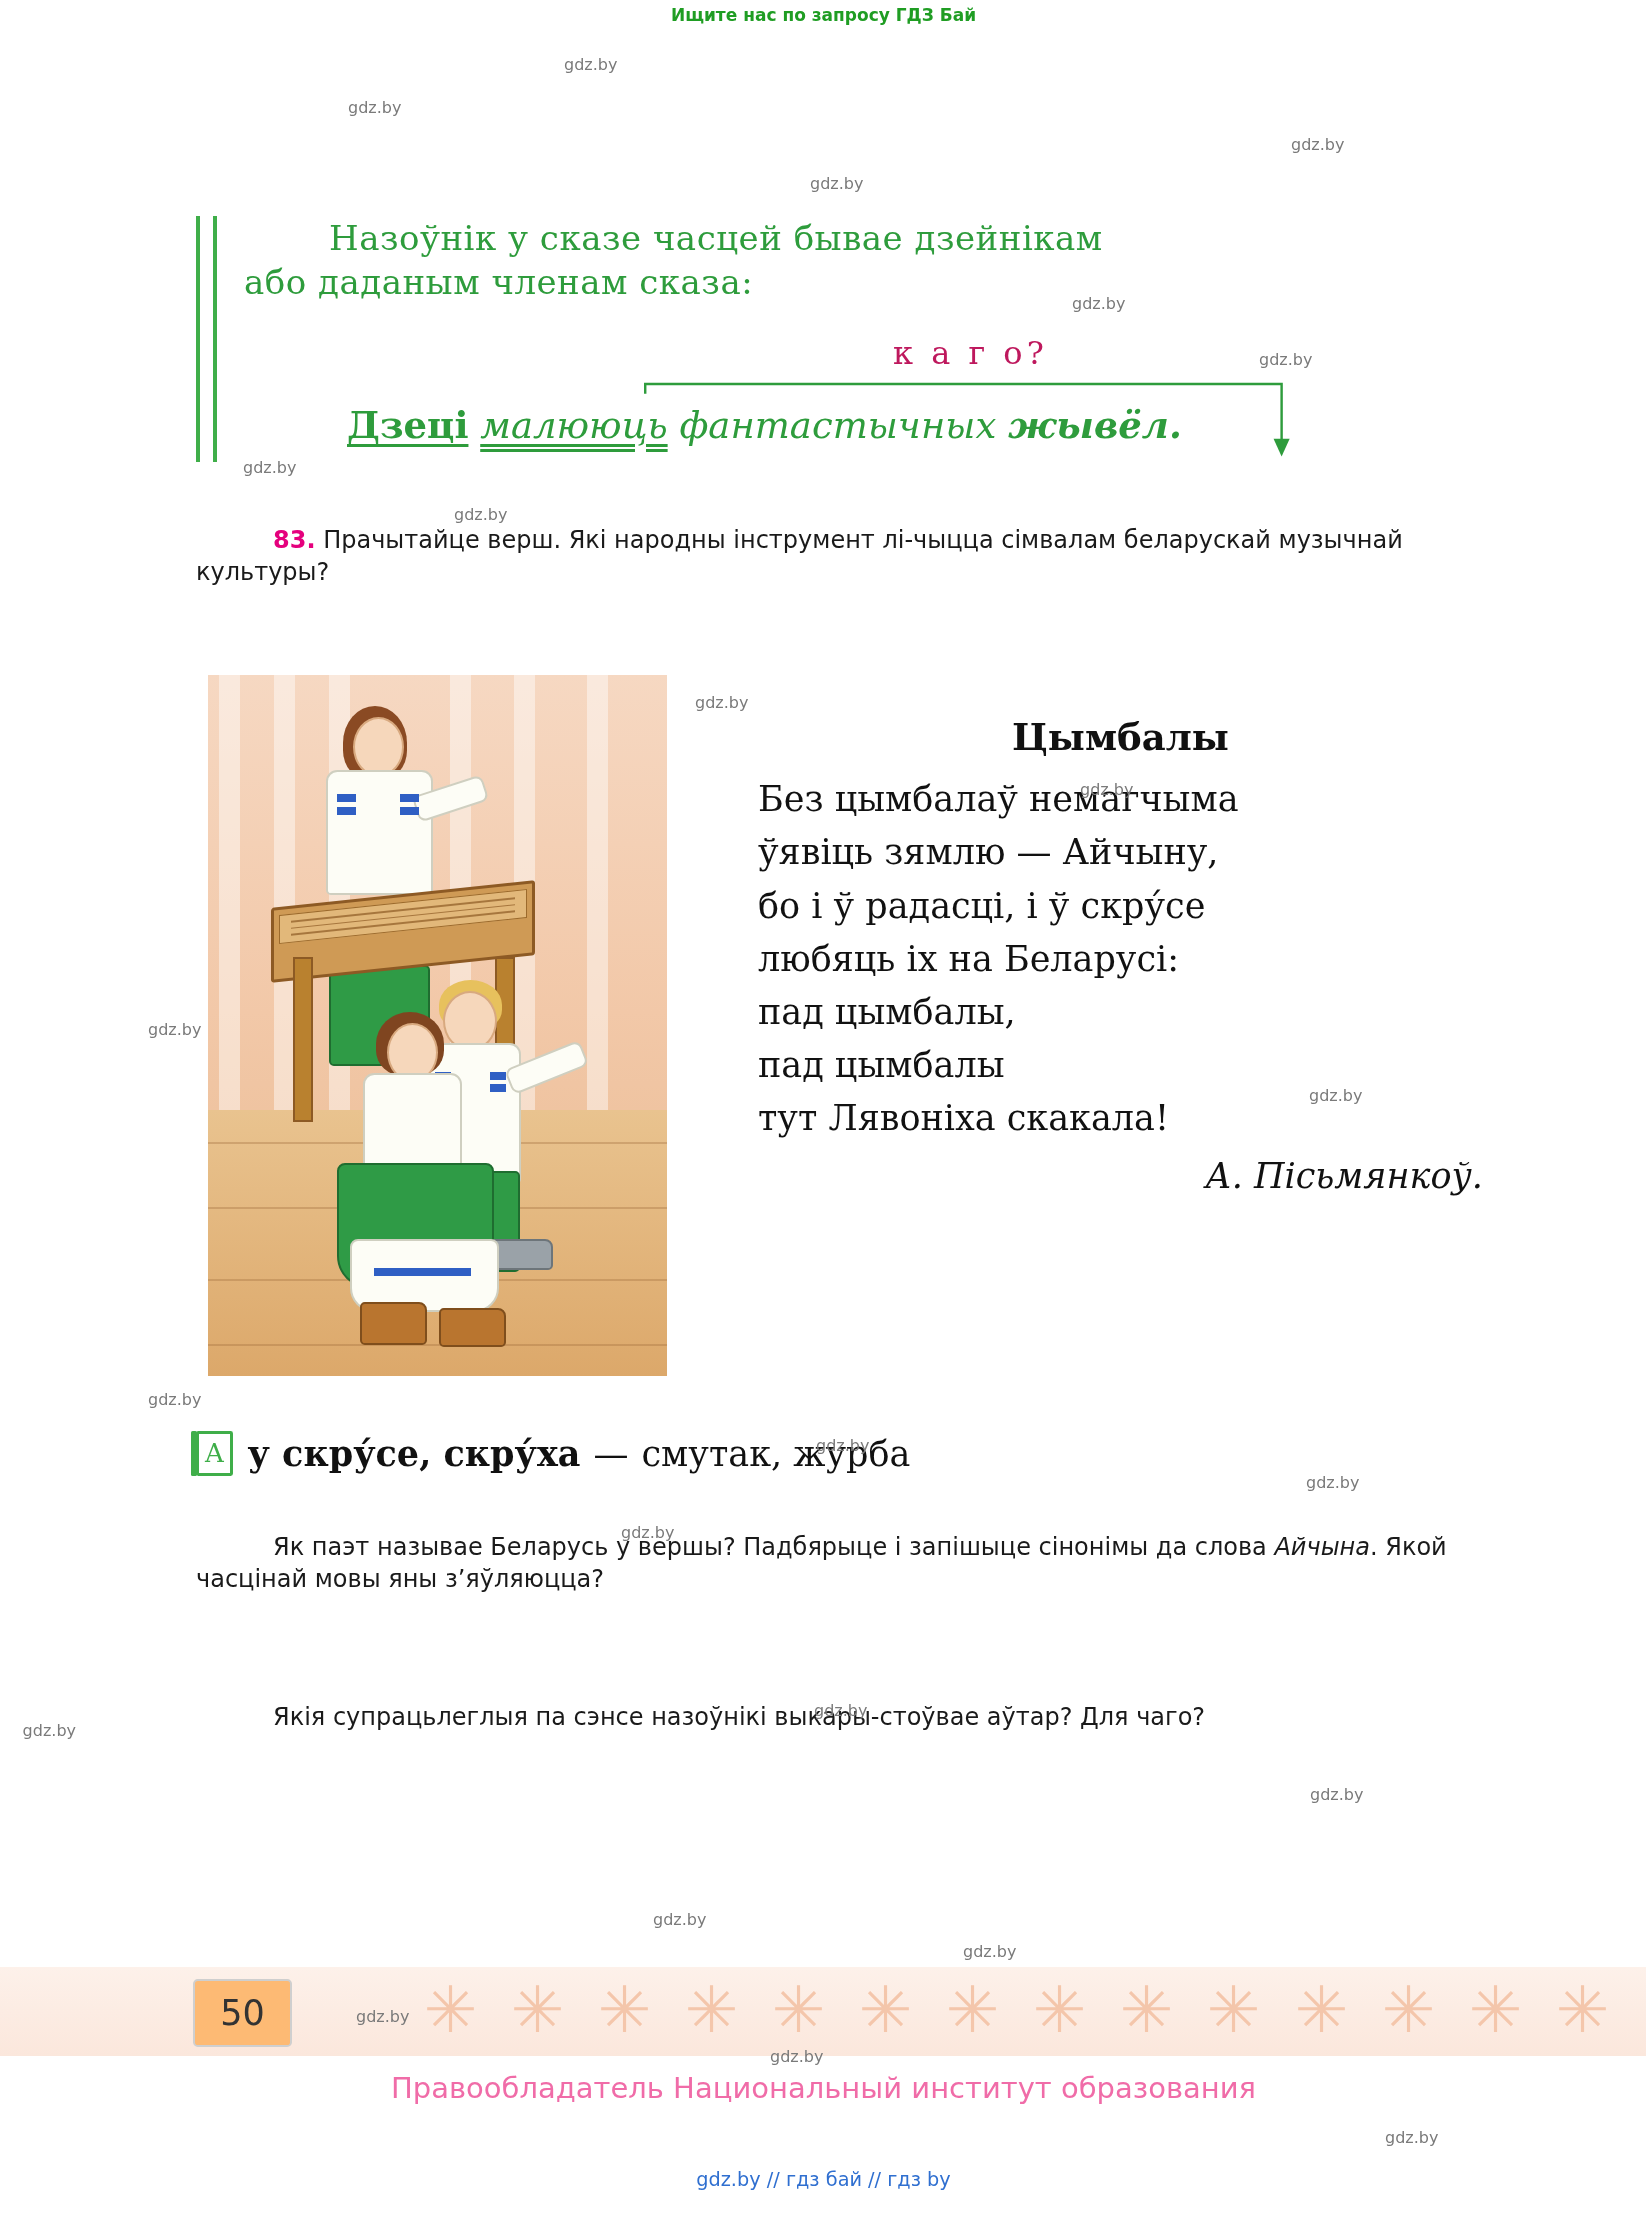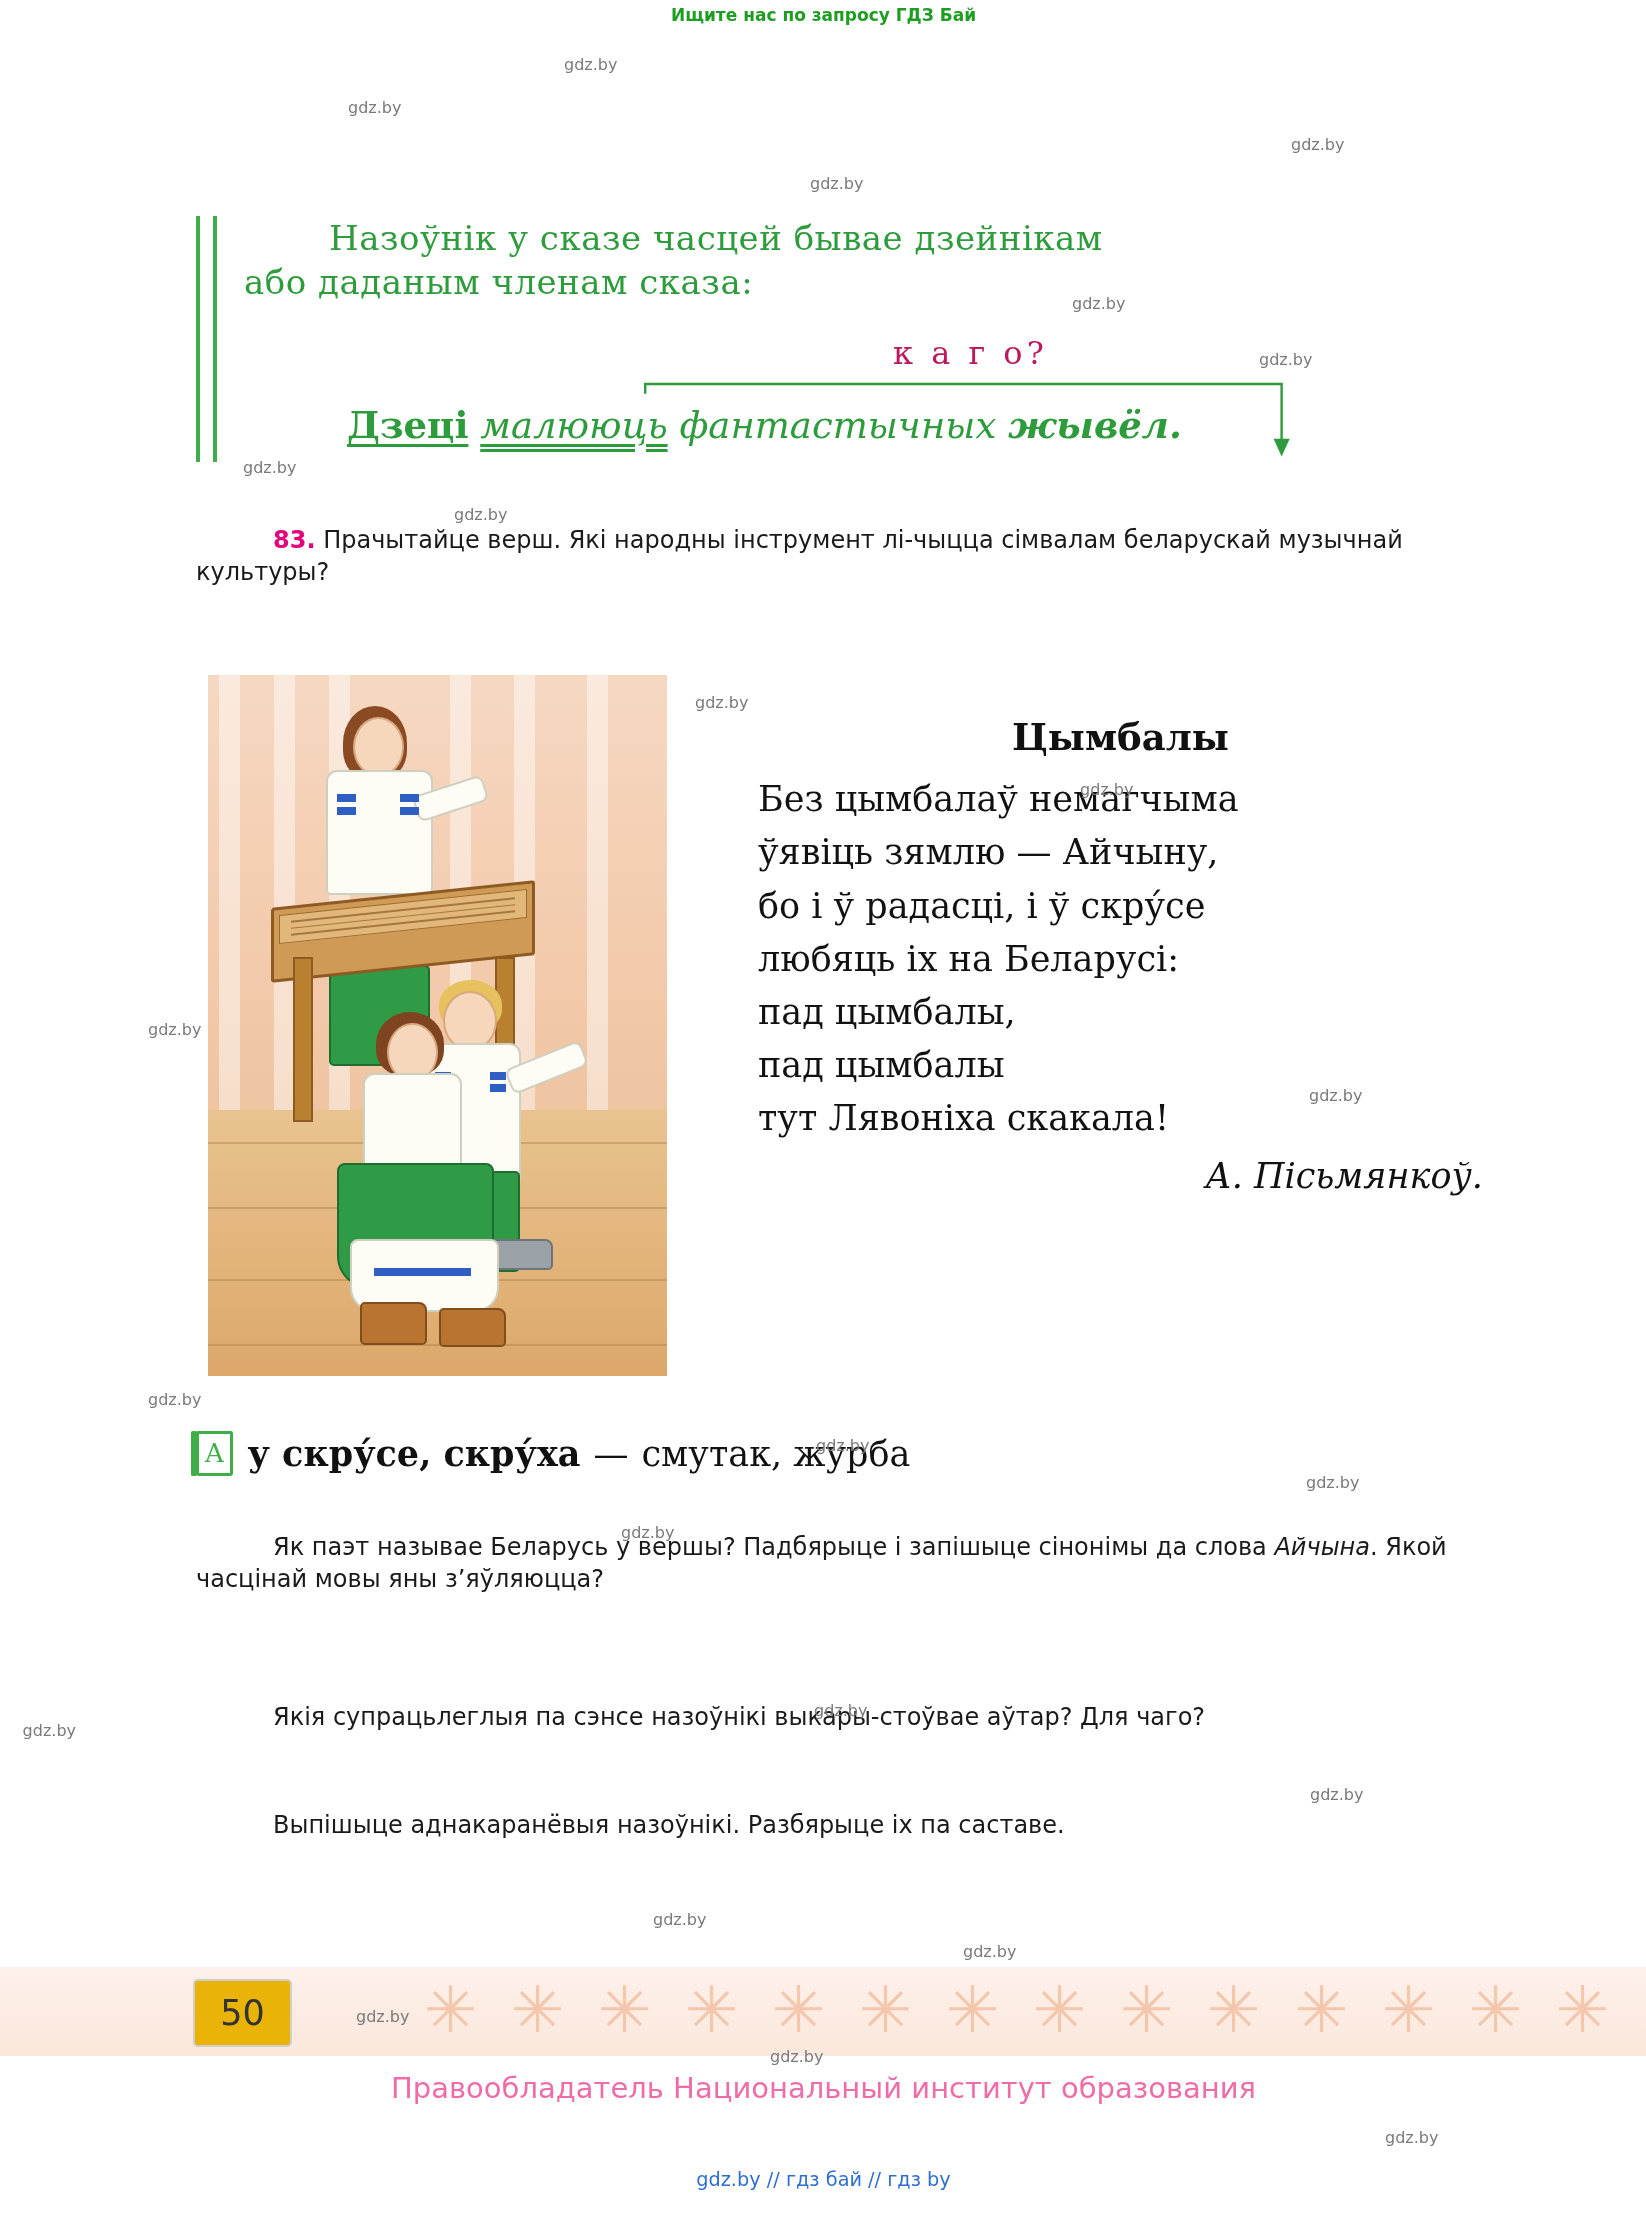--- a/index.html
+++ b/index.html
@@ -296,21 +296,21 @@
     line-height: 71px;
     text-align: center;
     font-family: "DejaVu Sans", sans-serif;
   }
   .page-num {
     position: absolute;
     left: 193px;
     top: 1979px;
     width: 95px;
     height: 64px;
-    background: #eab308;
+    background: #fdba74;
     border: 2.4px solid #cfcfcf;
     border-radius: 4.8px;
     font-family: "DejaVu Sans", sans-serif;
     font-size: 35px;
     color: #333;
     display: flex;
     align-items: center;
     justify-content: center;
   }
   .copyright {
@@ -449,21 +449,20 @@
       </span>
     <span class="bold">у скру́се, скру́ха</span>
     <span style="margin:0 13px">—</span>
     <span>смутак, журба</span>
   </div>
 
   <div class="para" id="q1">
     <span>Як паэт называе Беларусь у вершы? Падбярыце і запішыце сінонімы да слова </span><span class="it">Айчына</span><span>. Якой часцінай мовы яны з’яўляюцца?</span>
   </div>
   <div class="para" id="q2">Якія супрацьлеглыя па сэнсе назоўнікі выкары-стоўвае аўтар? Для чаго?</div>
-  <div class="para" id="q3">Выпішыце аднакаранёвыя назоўнікі. Разбярыце іх па саставе.</div>
 
   <div class="ornament-band">
     <span class="star" style="left:419px">✳</span>
     <span class="star" style="left:506px">✳</span>
     <span class="star" style="left:593px">✳</span>
     <span class="star" style="left:680px">✳</span>
     <span class="star" style="left:767px">✳</span>
     <span class="star" style="left:854px">✳</span>
     <span class="star" style="left:941px">✳</span>
     <span class="star" style="left:1028px">✳</span>

